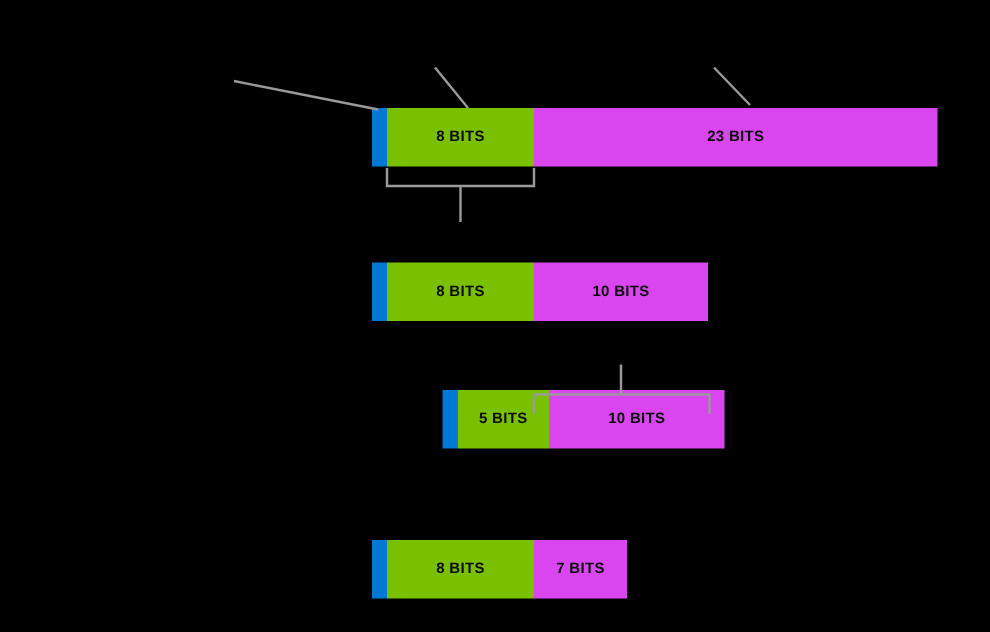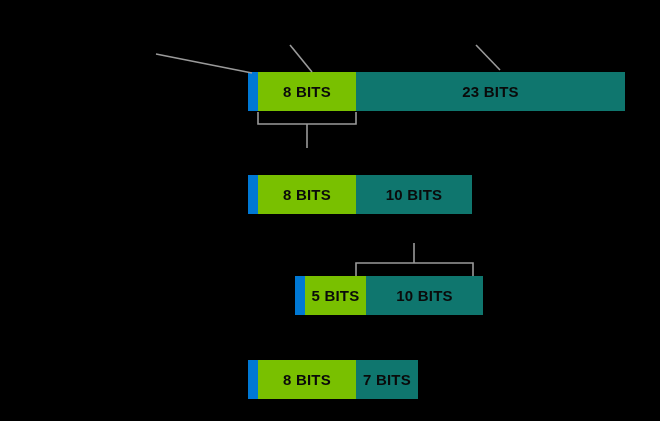--- a/index.html
+++ b/index.html
@@ -23,31 +23,31 @@
     height: 39px;
   }
   .seg {
     display: flex;
     align-items: center;
     justify-content: center;
     box-sizing: border-box;
     height: 100%;
   }
   .seg-label {
-    font-size: 15px;
+    font-size: 10px;
     font-weight: 700;
     color: #0a0a0a;
     letter-spacing: 0.2px;
     white-space: nowrap;
     line-height: 1;
     text-align: center;
   }
   .seg.blue  { background: #0078D4; }
   .seg.green { background: #79C000; }
-  .seg.teal  { background: #0f766e; }
+  .seg.teal  { background: #d946ef; }
 
   
   svg.overlay {
     position: absolute;
     left: 0;
     top: 0;
     width: 660px;
     height: 421px;
     pointer-events: none;
   }
@@ -80,21 +80,21 @@
       <span class="seg-label"></span>
     </div>
     <div class="seg green" style="width:98px;">
       <span class="seg-label">8 BITS</span>
     </div>
     <div class="seg teal" style="width:116px;">
       <span class="seg-label">10 BITS</span>
     </div>
   </div>
 
-  <div class="bar-row" style="left:285px; top:276px;padding-left:10px;">
+  <div class="bar-row" style="left:285px; top:260px;padding-left:10px;">
     <div class="seg blue" style="width:10px;">
       <span class="seg-label"></span>
     </div>
     <div class="seg green" style="width:61px;">
       <span class="seg-label">5 BITS</span>
     </div>
     <div class="seg teal" style="width:117px;">
       <span class="seg-label">10 BITS</span>
     </div>
   </div>

